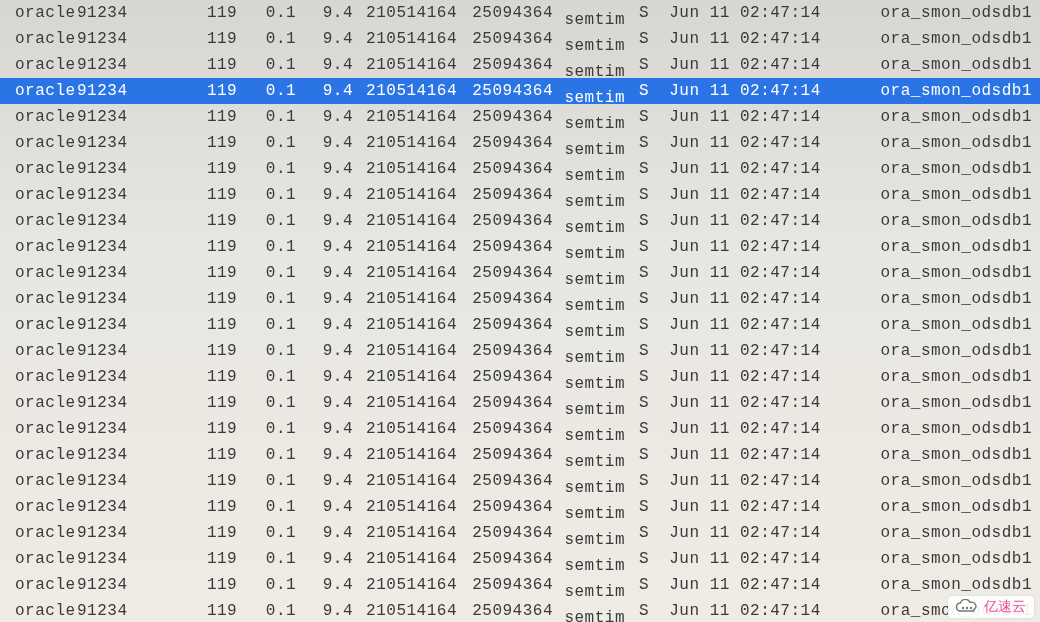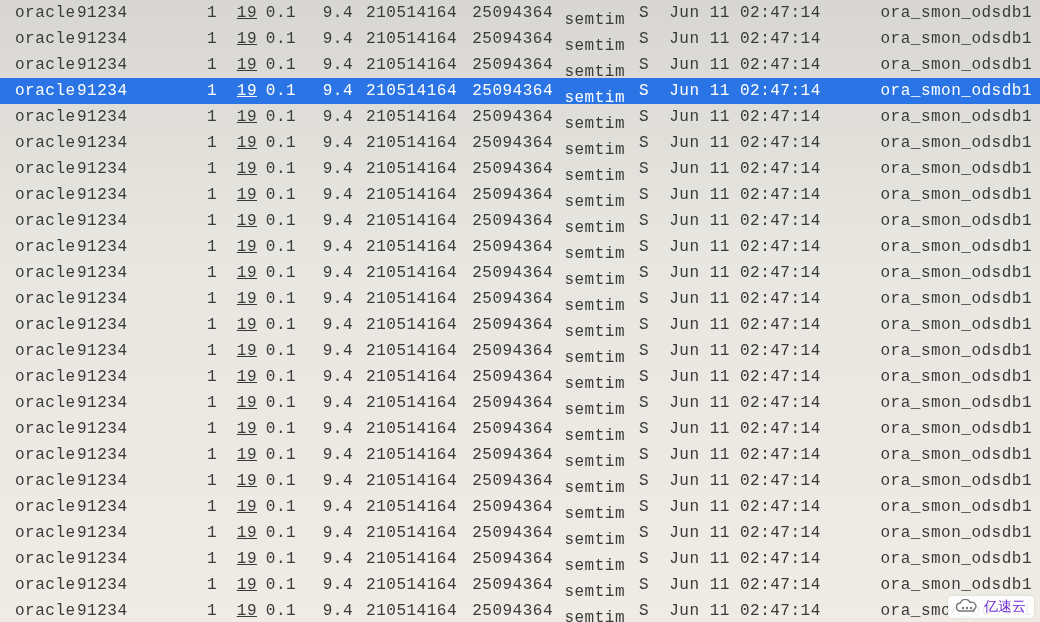--- a/index.html
+++ b/index.html
@@ -23,21 +23,21 @@
     padding-left: 15px;
     height: 26px;
     align-items: center;
   }
   .proc-row span {
     display: inline-block;
   }
   .c-user  { width: 62px; }
   .c-pid   { width: 100px; font-family: Liberation Mono, monospace; }
   .c-n1    { width: 40px; text-align: right; }
-  .c-n2    { width: 40px; text-align: right; text-decoration: underline; }
+  .c-n2    { width: 40px; text-align: left; }
   .c-n3    { width: 48px; text-align: center; }
   .c-n4    { width: 48px; text-align: right; font-family: Liberation Mono, monospace; }
   .c-n5    { width: 104px; text-align: right; }
   .c-n6    { width: 96px; text-align: right; }
   .c-sem   { width: 72px; text-align: right; margin-top: 13px; }
   .c-stat  { width: 24px; text-align: right; }
   .c-date  { width: 192px; text-align: center; }
   .c-cmd   { flex: 1; text-align: right; padding-right: 8px; }
   .sel {
     background: #2a74e6;
@@ -45,21 +45,21 @@
   }
   .watermark {
     position: absolute;
     right: 6px;
     bottom: 4px;
     background: rgba(255,255,255,0.92);
     border-radius: 4px;
     padding: 2px 8px 2px 6px;
     font-family: Arial, "PingFang SC", "Microsoft YaHei", sans-serif;
     font-size: 14px;
-    color: #6d28d9;
+    color: #ec4899;
     display: flex;
     align-items: center;
     gap: 6px;
     box-shadow: 0 0 2px rgba(0,0,0,0.15);
   }
   .watermark svg { display:block; }
 </style>
 </head>
 <body>
 

